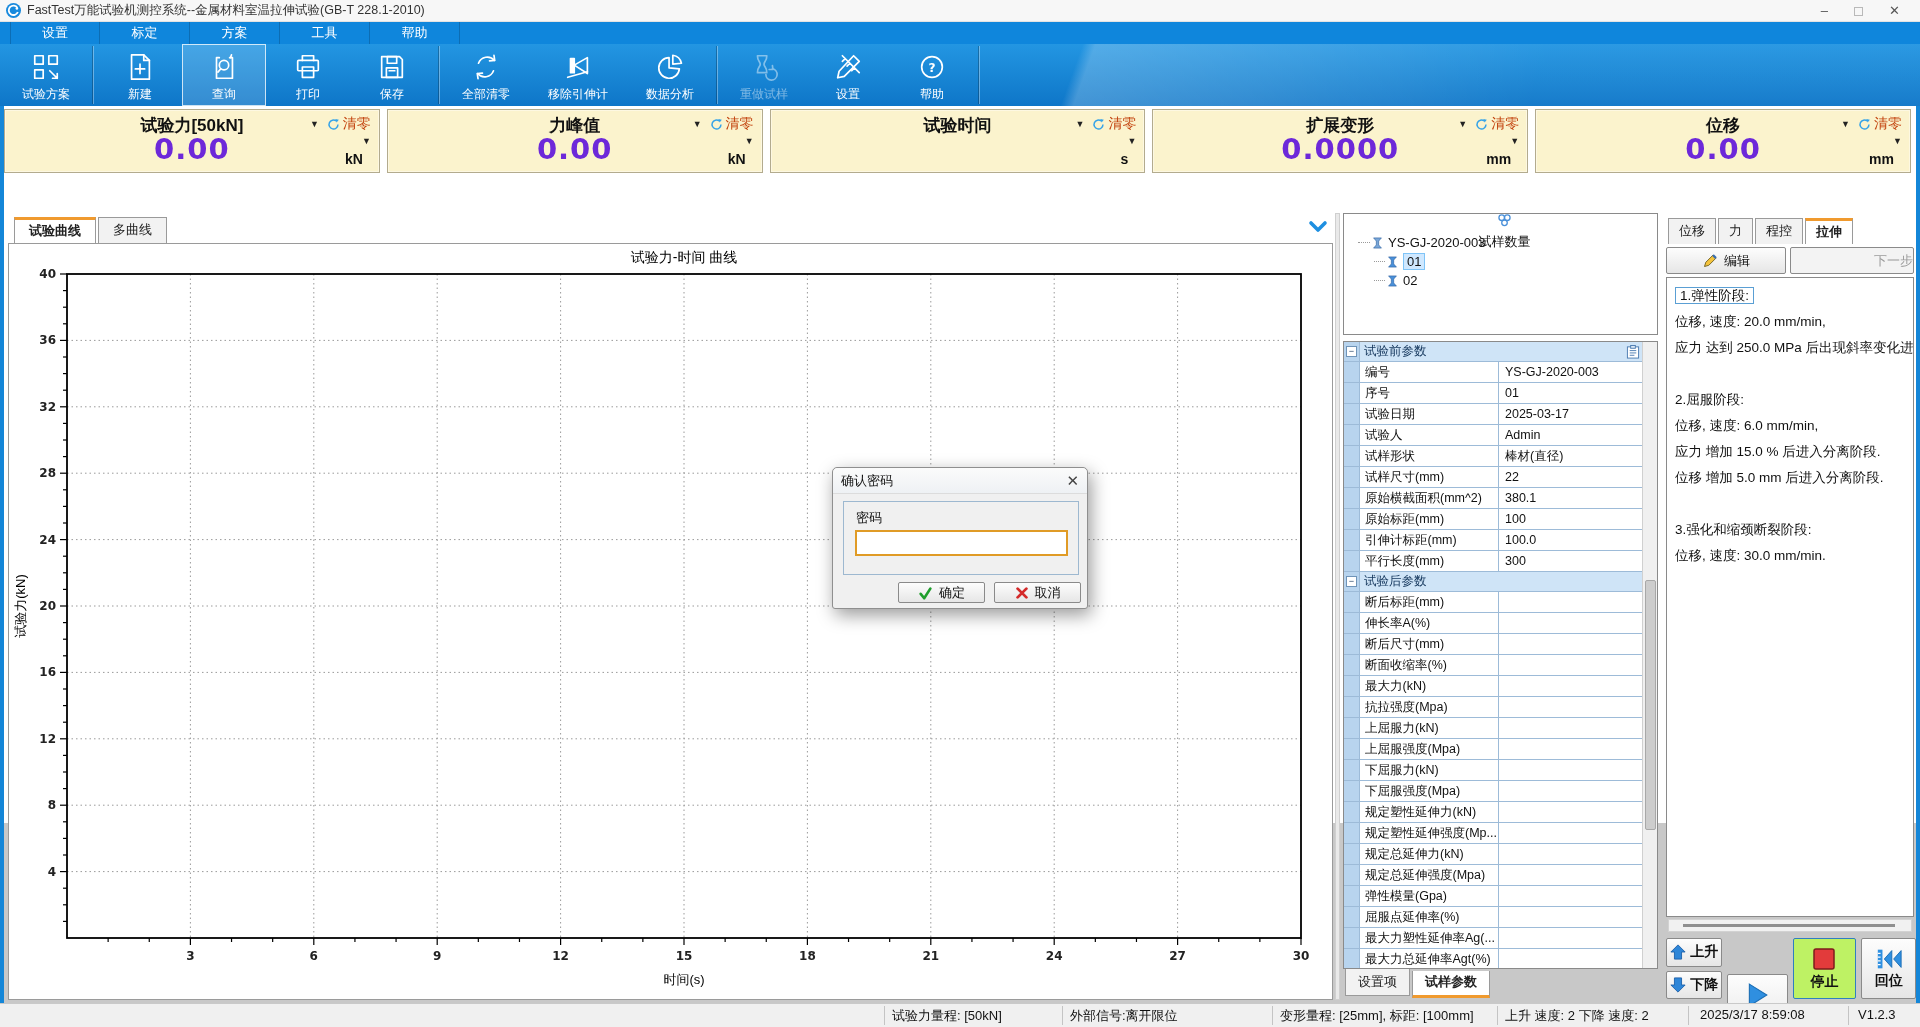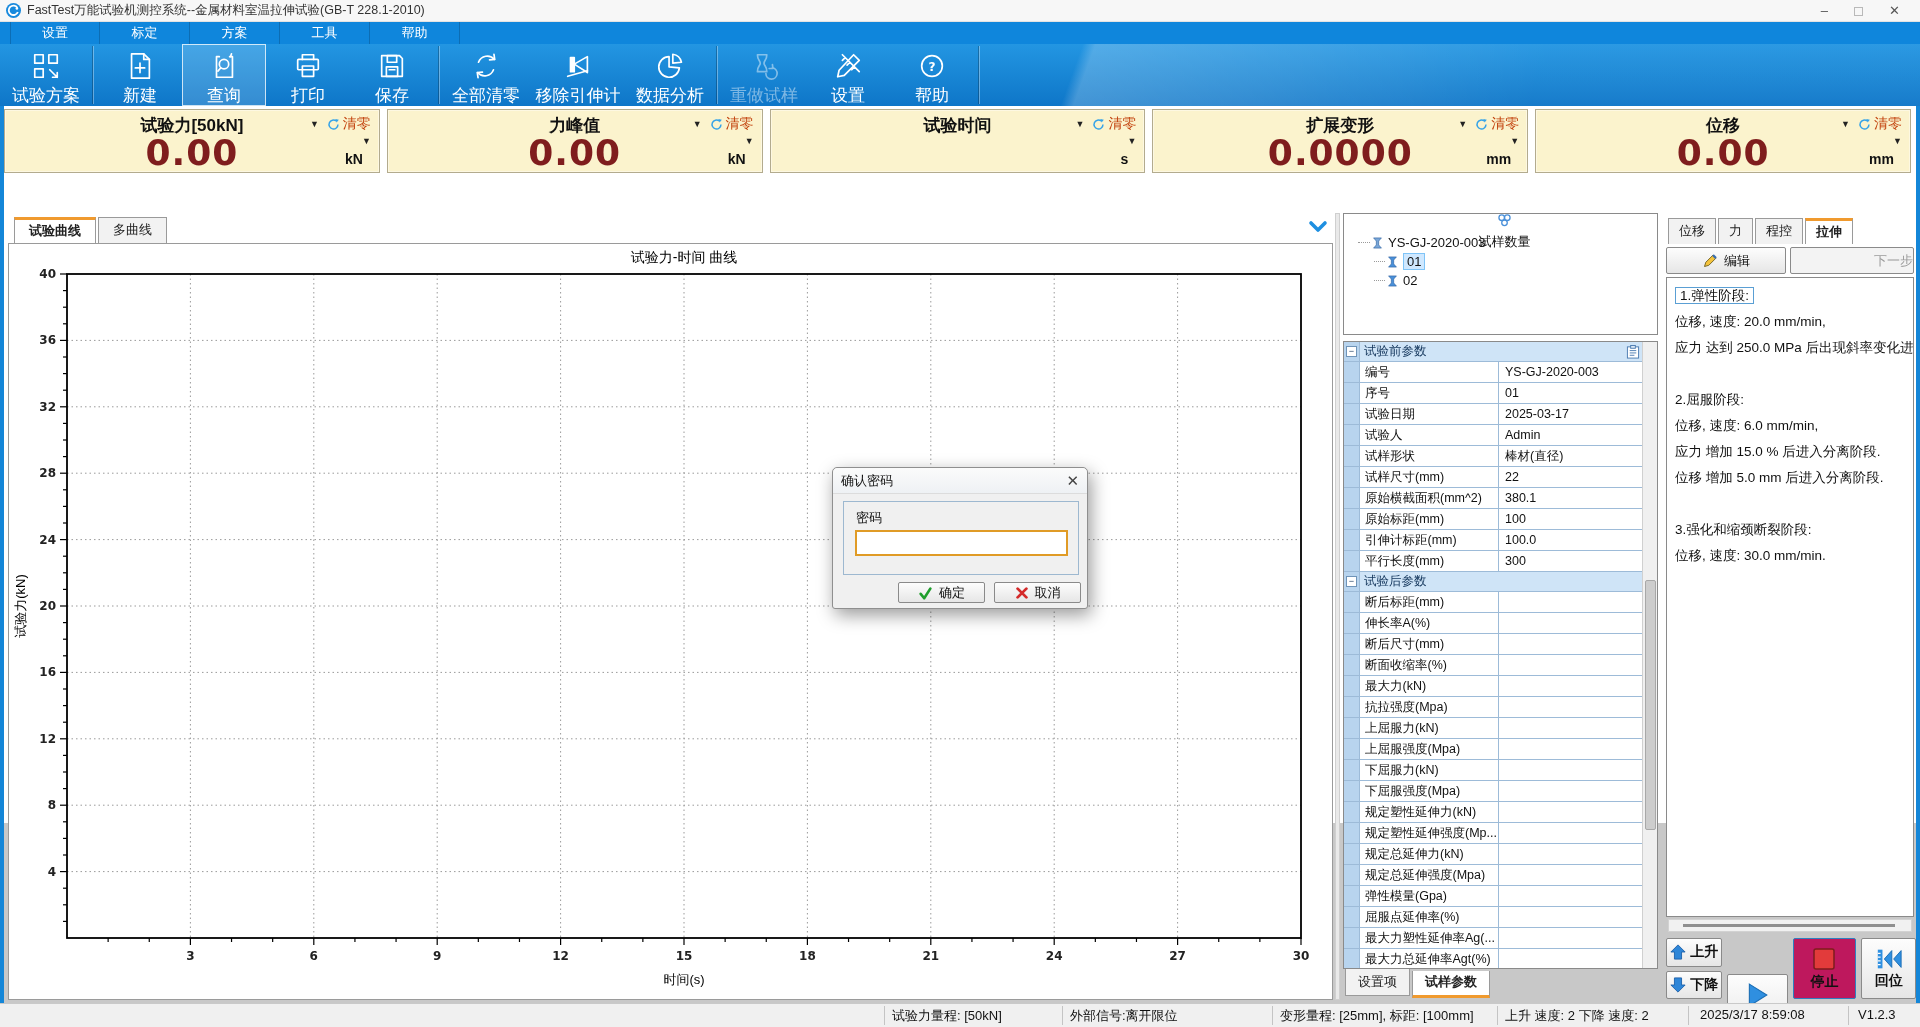--- a/index.html
+++ b/index.html
@@ -20,39 +20,39 @@
   .menu-item { width:90px; text-align:center; color:#fff; font-size:13px; height:22px; line-height:22px; border-right:1px solid rgba(0,0,0,.18); }
   .menu-item:first-child { border-left:1px solid rgba(0,0,0,.18); margin-left:10px; }
 
   
   .toolbar { position:absolute; left:0; top:44px; width:1920px; height:62px; background:linear-gradient(180deg,#2396e2 0%,#0e76c8 100%); display:flex; align-items:stretch; overflow:hidden; }
   .toolbar::after { content:""; position:absolute; left:640px; top:0; width:1280px; height:62px; background:linear-gradient(110deg, transparent 34%, rgba(255,255,255,.22) 35%, rgba(255,255,255,.04) 70%); pointer-events:none; }
   .tb-group { display:flex; align-items:stretch; padding:0 4px; }
   .tb-sep { width:2px; margin:2px 0; background:linear-gradient(90deg, rgba(0,0,0,.25) 0 1px, rgba(255,255,255,.35) 1px 2px); }
   .tb-btn { width:84px; display:flex; flex-direction:column; align-items:center; justify-content:flex-start; padding-top:6px; gap:3px; background:transparent; border:1px solid transparent; }
   .tb-btn .tb-icon { width:32px; height:32px; display:flex; align-items:center; justify-content:center; }
-  .tb-btn .tb-label { color:#fff; font-size:17px; white-space:nowrap; }
+  .tb-btn .tb-label { color:#fff; font-size:12px; white-space:nowrap; }
   .tb-btn.active { background:rgba(255,255,255,.16); border:1px solid rgba(255,255,255,.75); }
   .tb-btn.disabled { opacity:.45; }
   .tb-btn.wide { width:100px; }
 
   
   .frame-left, .frame-right { position:absolute; top:106px; width:4px; height:897px; background:#1486d8; z-index:3; }
   .frame-left { left:0; } .frame-right { left:1916px; }
 
   
   .gauges { position:absolute; left:4px; top:106px; width:1912px; height:70px; background:#fff; display:flex; gap:7px; padding:3px 5px 3px 0; }
   .gauge { position:relative; flex:1; background:#fbf3cd; border:1px solid #b3ab8e; box-shadow:inset 0 0 0 1px #fdf8e2; }
   .gauge-head { position:relative; height:24px; }
   .gauge-title { position:absolute; left:0; right:0; top:4px; text-align:center; font-size:17px; font-weight:bold; color:#111; }
   .gauge-right { position:absolute; right:8px; top:5px; display:flex; align-items:center; gap:8px; }
   .gauge-caret { font-size:9px; color:#222; }
   .gauge-clear { display:flex; align-items:center; gap:3px; color:#c2410c; font-size:14px; }
   .gauge-caret2 { position:absolute; right:8px; top:26px; font-size:9px; color:#222; }
-  .gauge-value { position:absolute; left:0; right:0; top:22px; text-align:center; font-size:36px; font-weight:600; color:#7f1d1d; font-family:"DejaVu Sans",sans-serif; letter-spacing:1px; }
+  .gauge-value { position:absolute; left:0; right:0; top:22px; text-align:center; font-size:29px; font-weight:600; color:#6d28d9; font-family:"DejaVu Sans",sans-serif; letter-spacing:1px; }
   .gauge-unit { position:absolute; right:16px; bottom:5px; font-size:14px; font-weight:bold; color:#111; }
 
   
   .tab { display:inline-block; height:26px; line-height:24px; padding:0 14px; font-size:13px; color:#222; background:#f2f2f2; border:1px solid #9a9a9a; border-bottom:none; margin-right:2px; vertical-align:bottom; }
   .tab.active { background:#fff; border-top:3px solid #f09a2e; font-weight:bold; line-height:21px; }
 
   
   .chart-tabs { position:absolute; left:14px; top:217px; z-index:2; }
   .chart-body { position:absolute; left:8px; top:243px; width:1325px; height:757px; background:#fff; border:1px solid #9a9a9a; }
   .chart-chevron { position:absolute; left:1308px; top:220px; width:20px; height:14px; }
@@ -94,21 +94,21 @@
   .stage-line { font-size:13.5px; color:#111; line-height:26px; white-space:nowrap; }
   .stage-line .boxed { border:1px solid #5a9fd4; padding:0 4px; }
   .hscroll { position:absolute; left:1668px; top:919px; width:244px; height:13px; background:#f1f1f1; border:1px solid #d2d2d2; }
   .hthumb { position:absolute; left:14px; top:4px; width:212px; height:3px; background:#8f8f8f; }
 
   .jog { position:absolute; left:1666px; top:938px; width:250px; height:61px; display:flex; gap:5px; }
   .jog-col { width:62px; display:flex; flex-direction:column; gap:4px; }
   .jog-small { flex:1; font-size:14px; font-weight:bold; gap:4px; }
   .jog-big { width:58px; height:61px; flex-direction:column; gap:2px; font-size:14px; font-weight:bold; }
   .jog-big.start { width:66px;margin-top:36px; }
-  .jog-big.stop { width:70px; background:#be185d; border-color:#2f7fc0; }
+  .jog-big.stop { width:70px; background:#bef264; border-color:#2f7fc0; }
   .jog-big.home { width:60px; }
 
   
   .statusbar { position:absolute; left:0; top:1003px; width:1920px; height:24px; background:#f0f0f0; border-top:1px solid #c9c9c9; font-size:13px; color:#111; }
   .sb-item { position:absolute; top:3px; white-space:nowrap; }
   .sb-sep { position:absolute; top:2px; width:1px; height:19px; background:#c4c4c4; }
 
   
   .dialog { position:absolute; left:832px; top:467px; width:256px; height:142px; background:#f0f0f0; border:1px solid #8f8f8f; border-radius:5px 5px 3px 3px; box-shadow:3px 6px 18px rgba(0,0,0,.4); z-index:10; }
   .dlg-title { height:26px; display:flex; align-items:center; padding:0 8px; font-size:13px; color:#111; border-bottom:1px solid #dcdcdc; background:linear-gradient(180deg,#fbfbfb,#eef1f4); border-radius:5px 5px 0 0; }

